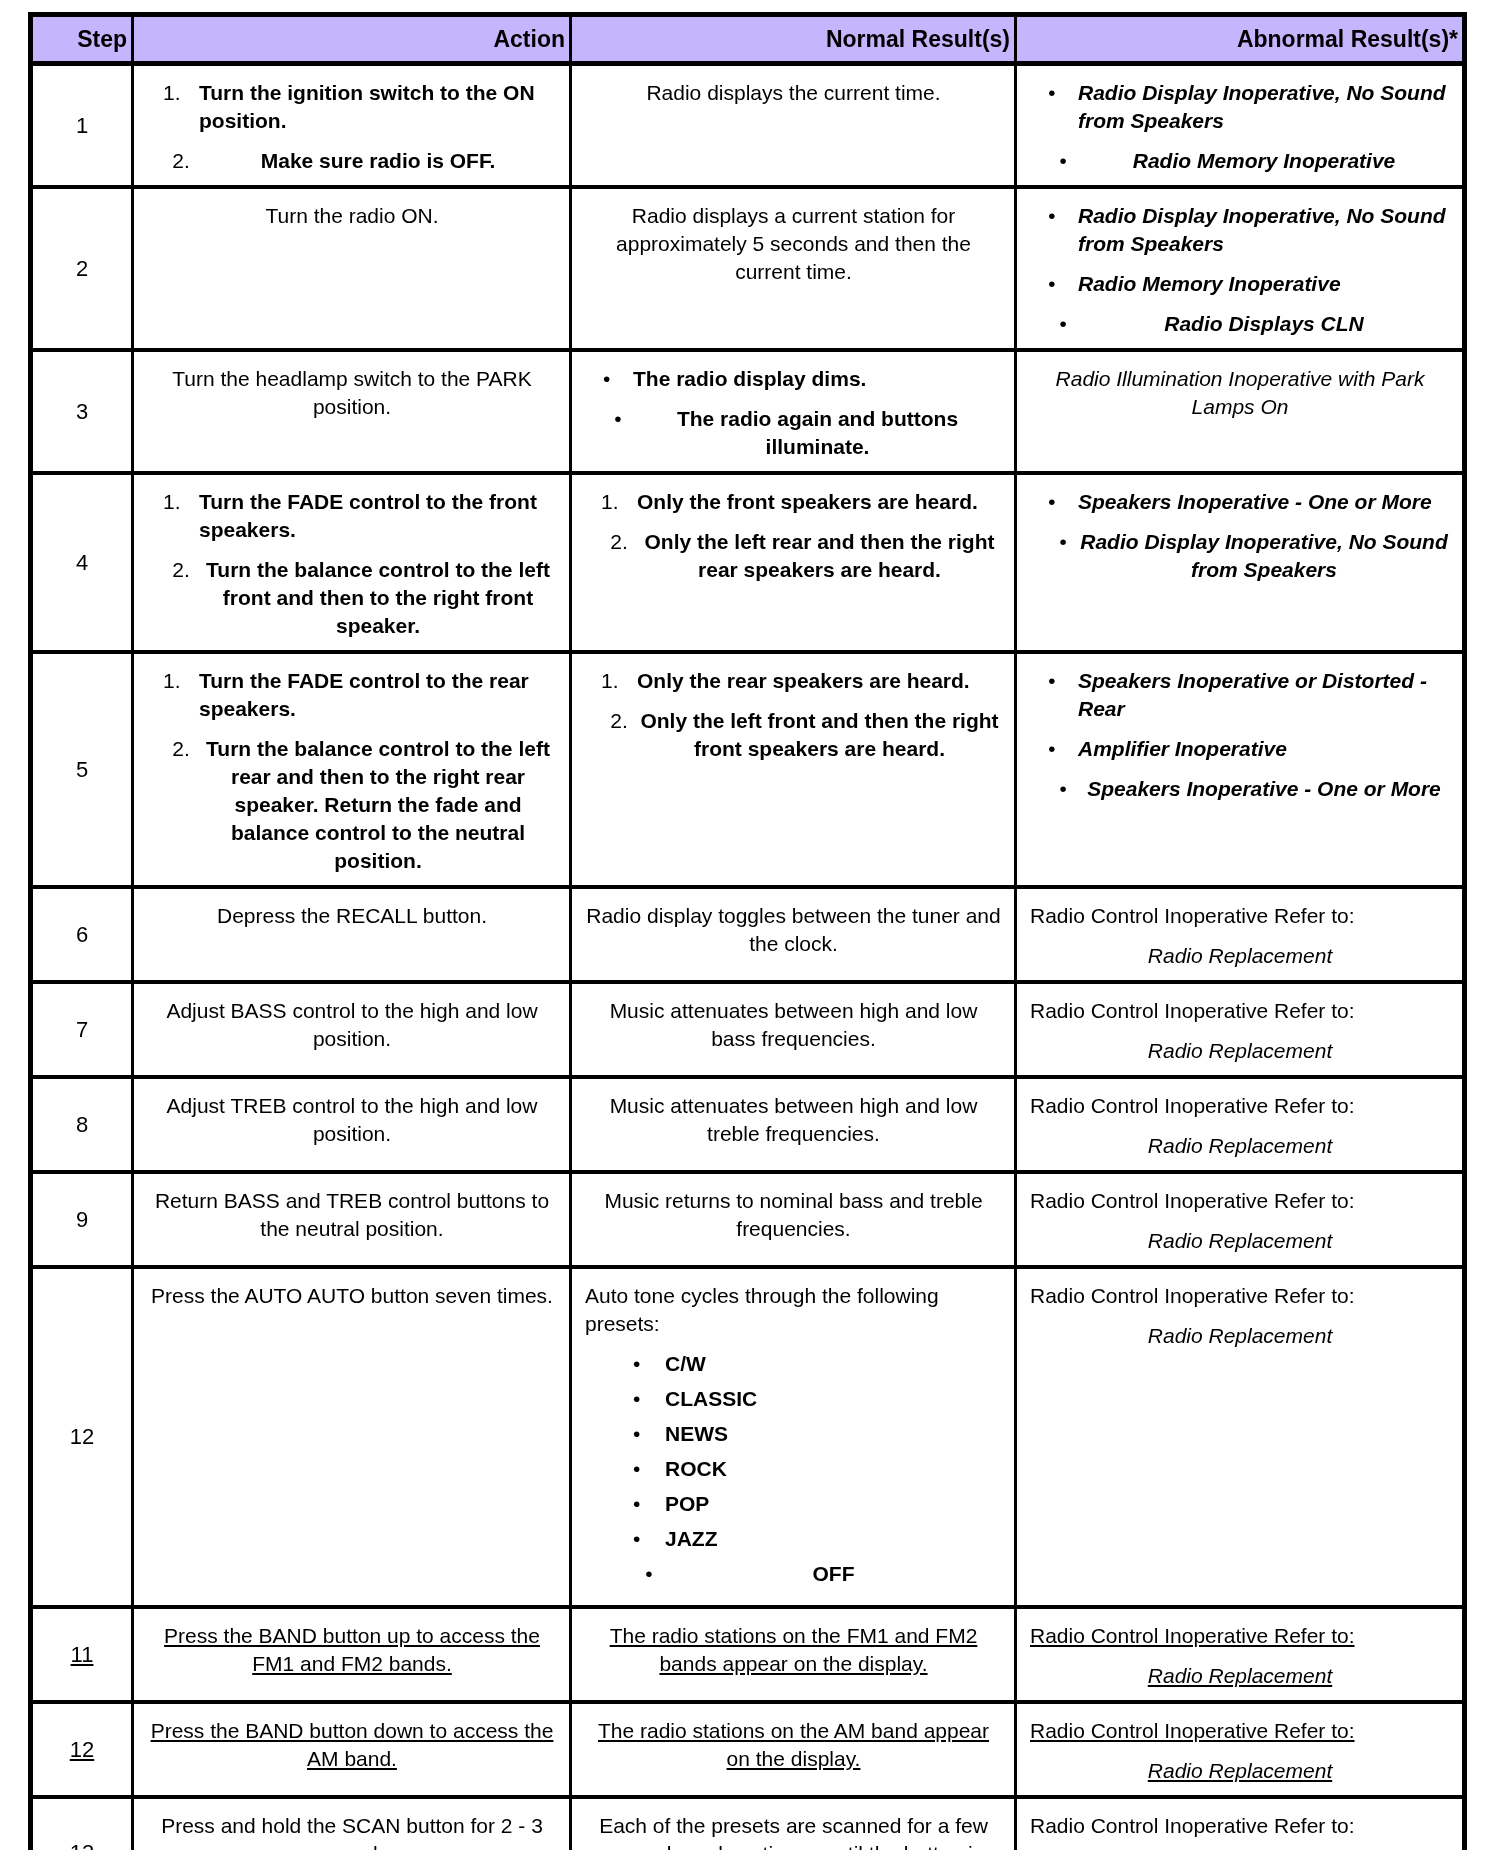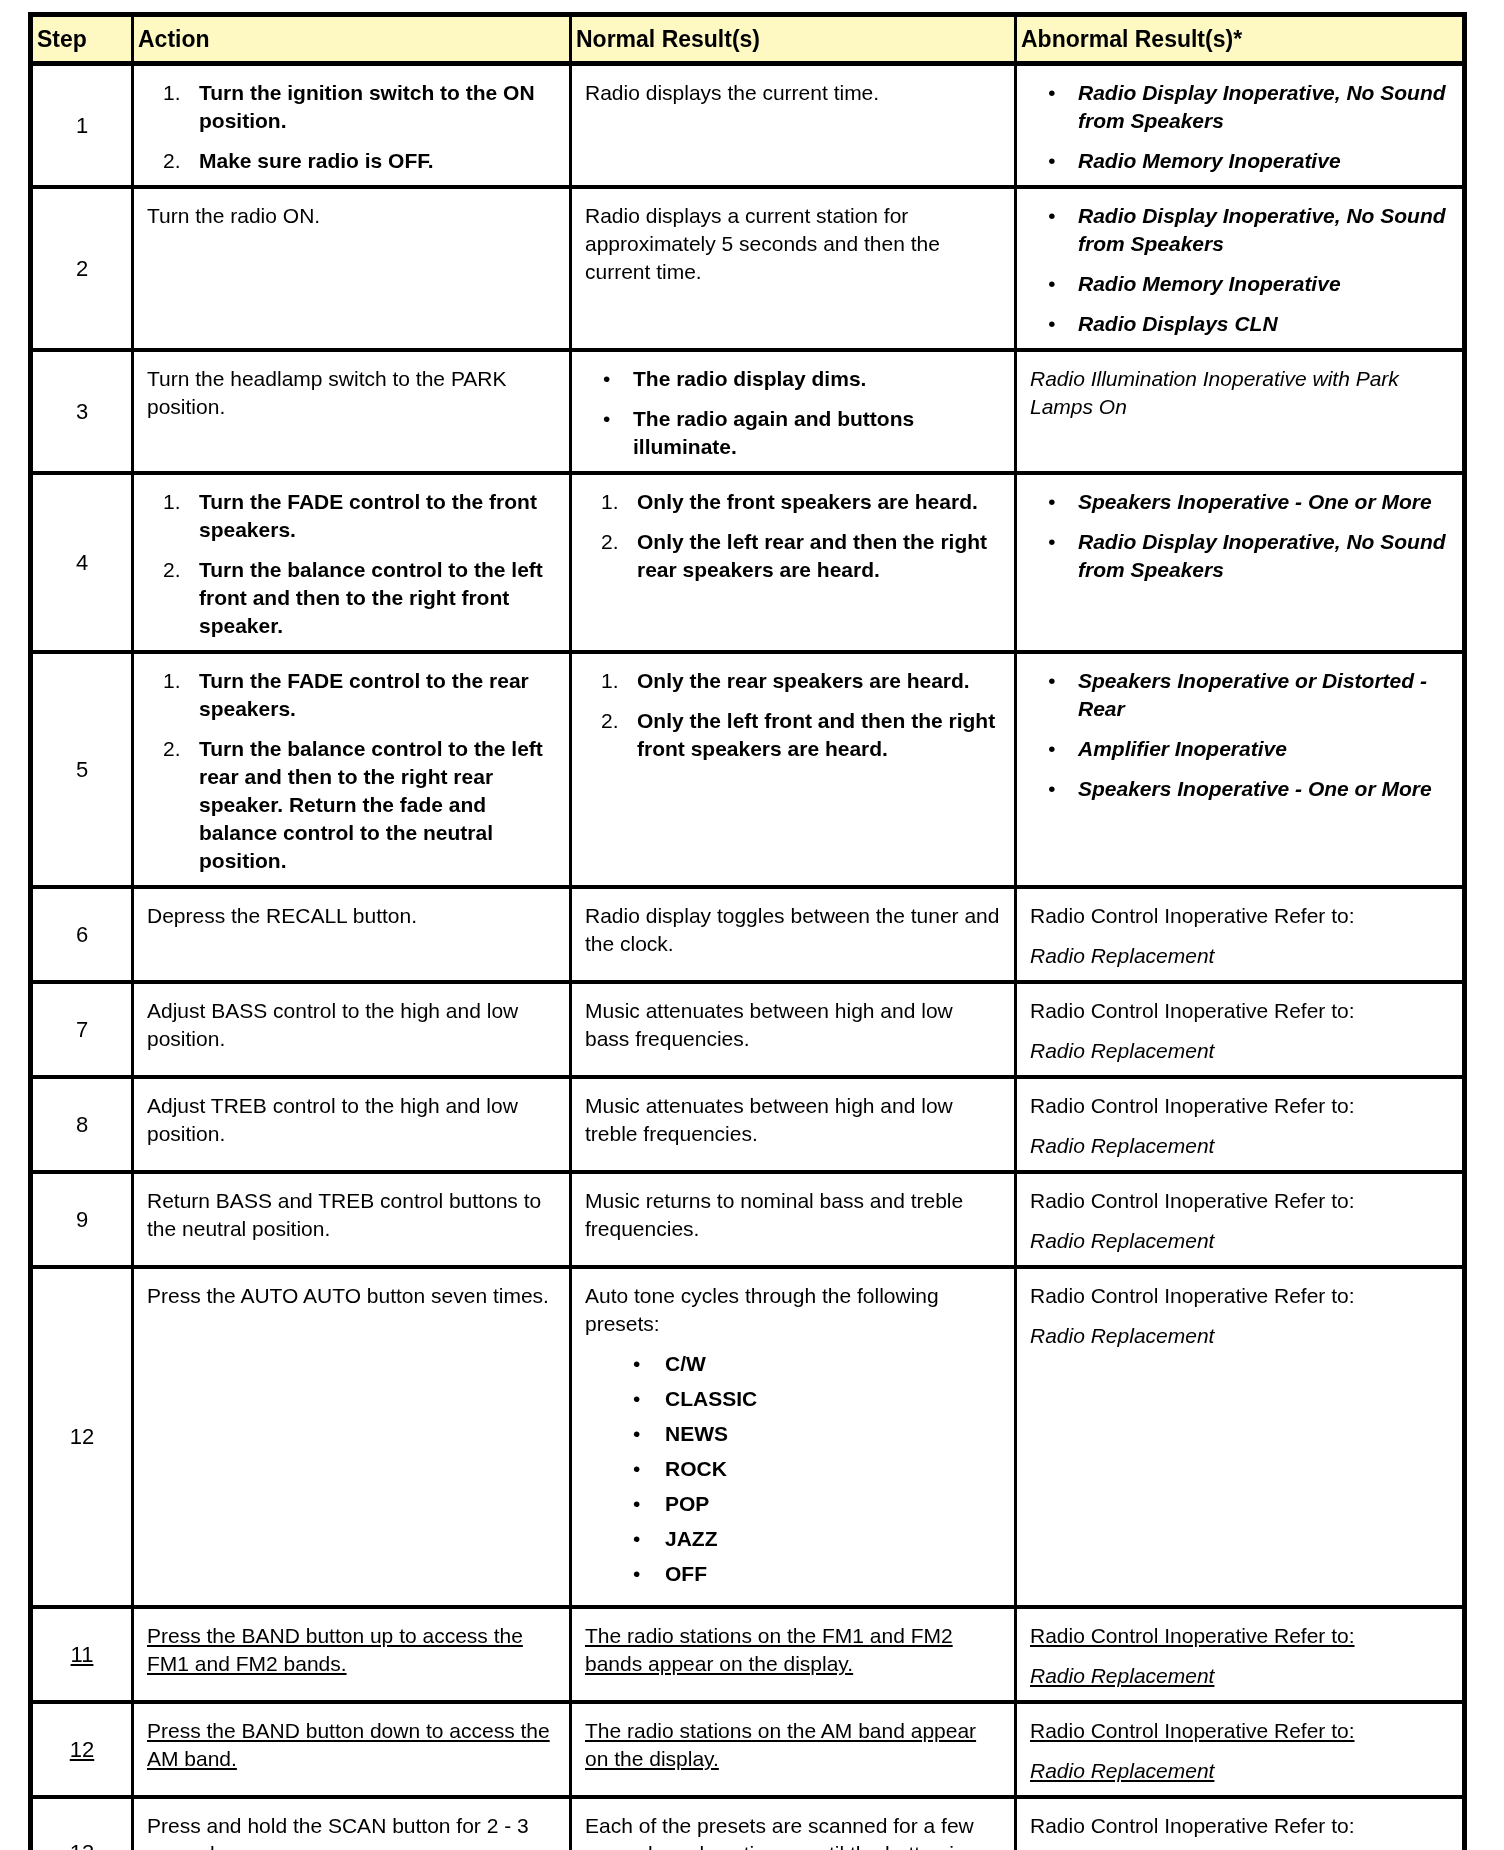--- a/index.html
+++ b/index.html
@@ -19,46 +19,46 @@
     table-layout: fixed;
     width: 1434px;
     margin: 12px 0 0 28px;
     border: 5px solid #000;
   }
   th {
     border: 3px solid #000;
     border-bottom: 5px solid #000;
     font-size: 23px;
     font-weight: bold;
-    text-align: left;
+    text-align: right;
     vertical-align: middle;
     padding: 5px 4px;
     height: 34px;
-    background: #fef9c3;
+    background: #c4b5fd;
   }
   td {
     border: 3px solid #000;
     border-top: 4px solid #000;
     border-bottom: 4px solid #000;
     font-size: 21px;
     line-height: 28px;
     vertical-align: top;
     background: #ffffff;
   }
   td.step-cell {
     text-align: center;
     vertical-align: middle;
     font-size: 22px;
     padding: 4px;
   }
   td.content-cell {
     padding: 13px 12px 10px 13px;
   }
   .blk { margin: 0 0 12px 0; }
-  .blk:last-child { margin-bottom: 0; }
+  .blk:last-child { margin-bottom: 0; text-align: center; }
   .blk.n  { display: flex; padding-left: 16px; }
   .blk.n .mk  { flex: none; width: 36px; }
   .blk.b  { display: flex; padding-left: 18px; }
   .blk.b .mk  { flex: none; width: 30px; }
   .blk.b2 { display: flex; padding-left: 48px; margin-bottom: 7px; }
   .blk.b2 .mk { flex: none; width: 32px; }
   .blk .txt { flex: 1 1 auto; font-weight: bold; }
   .blk.pi, .blk.it { font-style: italic; }
 </style>
 </head>

